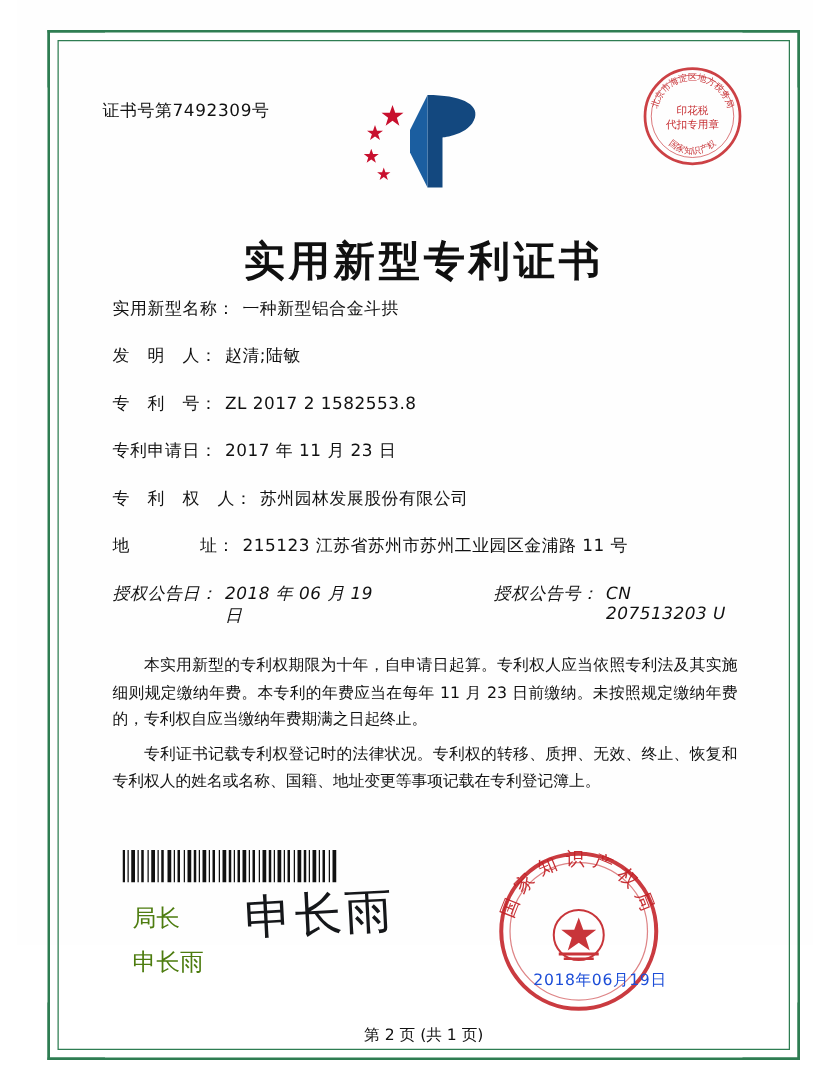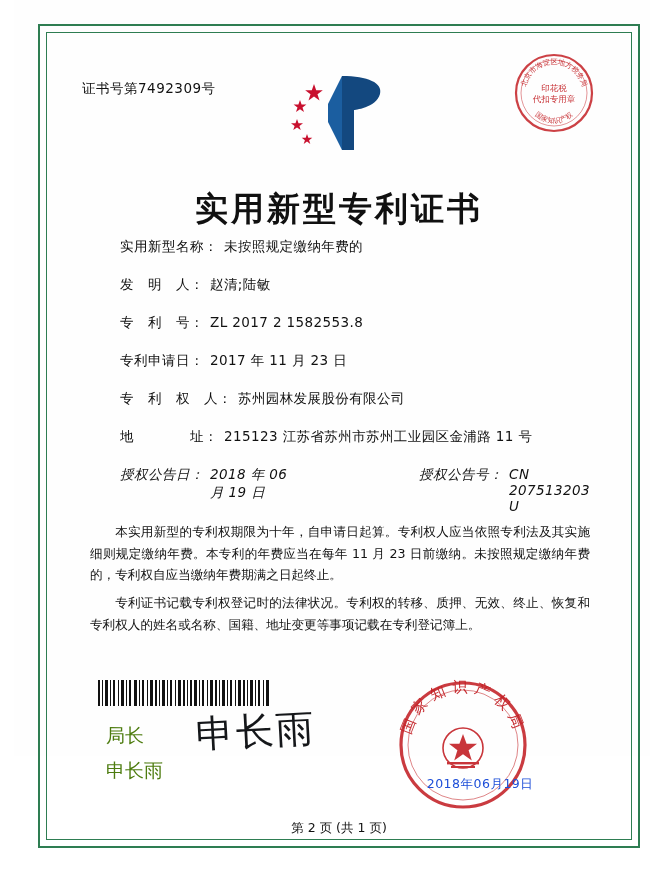--- a/index.html
+++ b/index.html
@@ -96,21 +96,20 @@
   .frow {
     display: flex;
     align-items: baseline;
     margin-bottom: 20px;
     font-size: 13.5px;
     color: #111;
   }
   .flabel {
     white-space: nowrap;
     letter-spacing: 0.5px;
-    margin-left: 30px;
   }
   .fvalue {
     margin-left: 6px;
     letter-spacing: 0.4px;
   }
   .frow.dual {
     justify-content: flex-start;
     font-style: italic;
   }
   .frow .right-part {
@@ -233,21 +232,21 @@
       <text x="41" y="50" font-size="8.5" fill="#c32025" text-anchor="middle" font-family="DejaVu Sans" opacity="0.95">代扣专用章</text>
     </svg>
   </div>
 
   <div class="main-title">实用新型专利证书</div>
 
   <div class="fields">
 
     <div class="frow">
       <span class="flabel">实用新型名称：</span>
-      <span class="fvalue">未按照规定缴纳年费的</span>
+      <span class="fvalue">一种新型铝合金斗拱</span>
     </div>
 
     <div class="frow">
       <span class="flabel">发　明　人：</span>
       <span class="fvalue">赵清;陆敏</span>
     </div>
 
     <div class="frow">
       <span class="flabel">专　利　号：</span>
       <span class="fvalue">ZL 2017 2 1582553.8</span>

